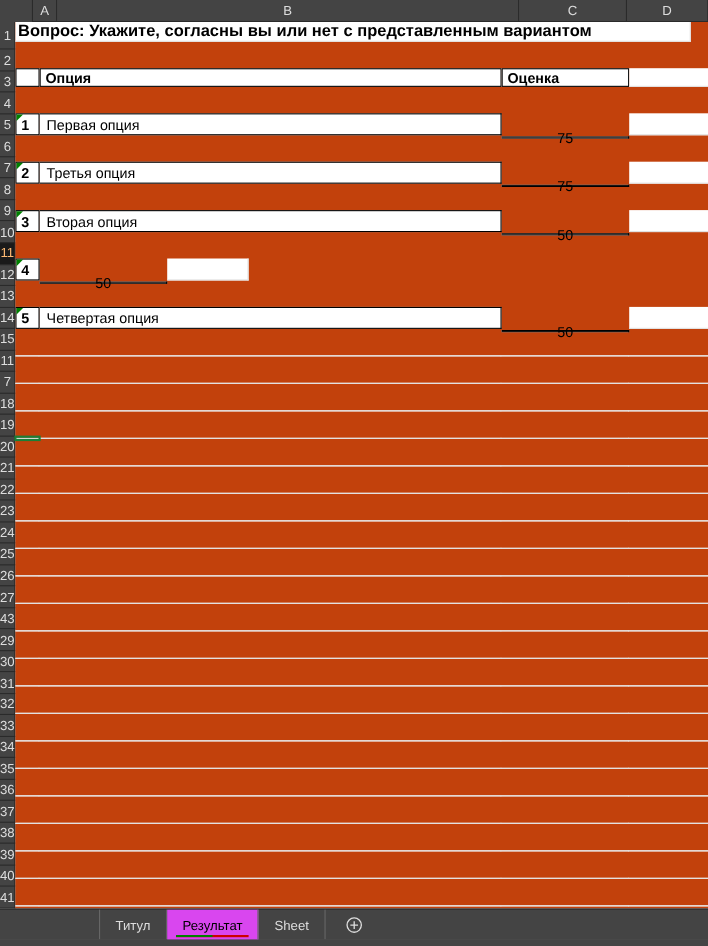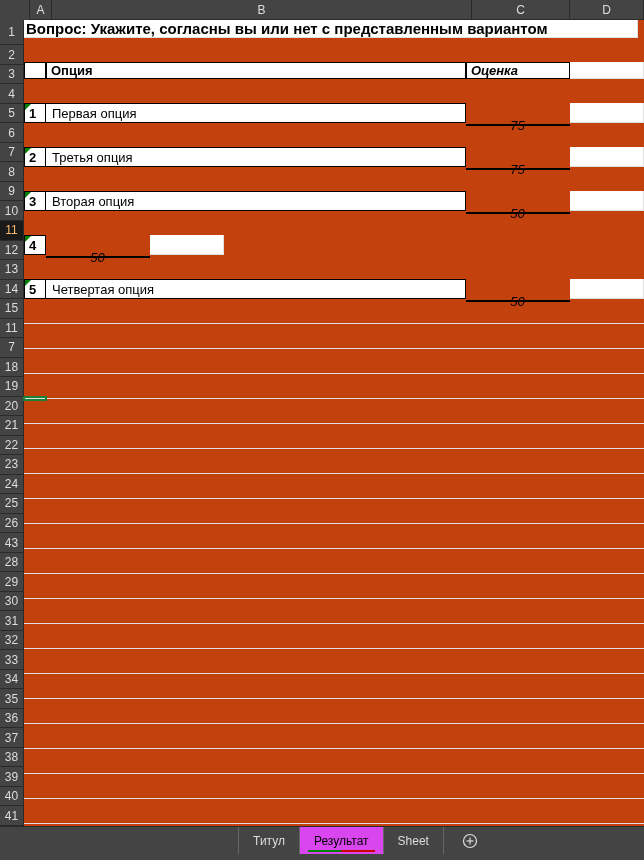--- a/index.html
+++ b/index.html
@@ -79,21 +79,21 @@
     border-right: 1px solid #e0e0e0;
     border-bottom: 1px solid #e0e0e0;
     padding: 0 4px;
     display: flex; align-items: center;
     overflow: visible;
     white-space: nowrap;
     background: #fff;
   }
   .cA { width: 22px; }
   .cB { width: 420px; }
-  .cC { width: 104px; font-style: italic; }
+  .cC { width: 116px; }
   .cD { width: 74px; }
 
   .title-merged {
     font-weight: bold;
     font-size: 15px;
     justify-content: flex-start;
     padding-left: 2px;
   }
   .hdr-cell {
     font-weight: bold;
@@ -139,21 +139,20 @@
   }
 
   
   .tabstrip {
     height: 28px;
     background: #444444;
     display: flex;
     align-items: stretch;
     padding-left: 90px;
     border-top: 1px solid #2a2a2a;
-    justify-content: center;
   }
   .tab {
     display: flex; align-items: center;
     padding: 0 14px;
     color: #ddd;
     font-size: 12px;
     border-right: 1px solid #666;
     cursor: pointer;
   }
   .tab:first-child { border-left: 1px solid #666; }
@@ -224,22 +223,22 @@
         <div class="row-header">7</div>
         <div class="row-header">18</div>
         <div class="row-header">19</div>
         <div class="row-header">20</div>
         <div class="row-header">21</div>
         <div class="row-header">22</div>
         <div class="row-header">23</div>
         <div class="row-header">24</div>
         <div class="row-header">25</div>
         <div class="row-header">26</div>
+        <div class="row-header">27</div>
         <div class="row-header">43</div>
-        <div class="row-header">28</div>
         <div class="row-header">29</div>
         <div class="row-header">30</div>
         <div class="row-header">31</div>
         <div class="row-header">32</div>
         <div class="row-header">33</div>
         <div class="row-header">34</div>
         <div class="row-header">35</div>
         <div class="row-header">36</div>
         <div class="row-header">37</div>
         <div class="row-header">38</div>

